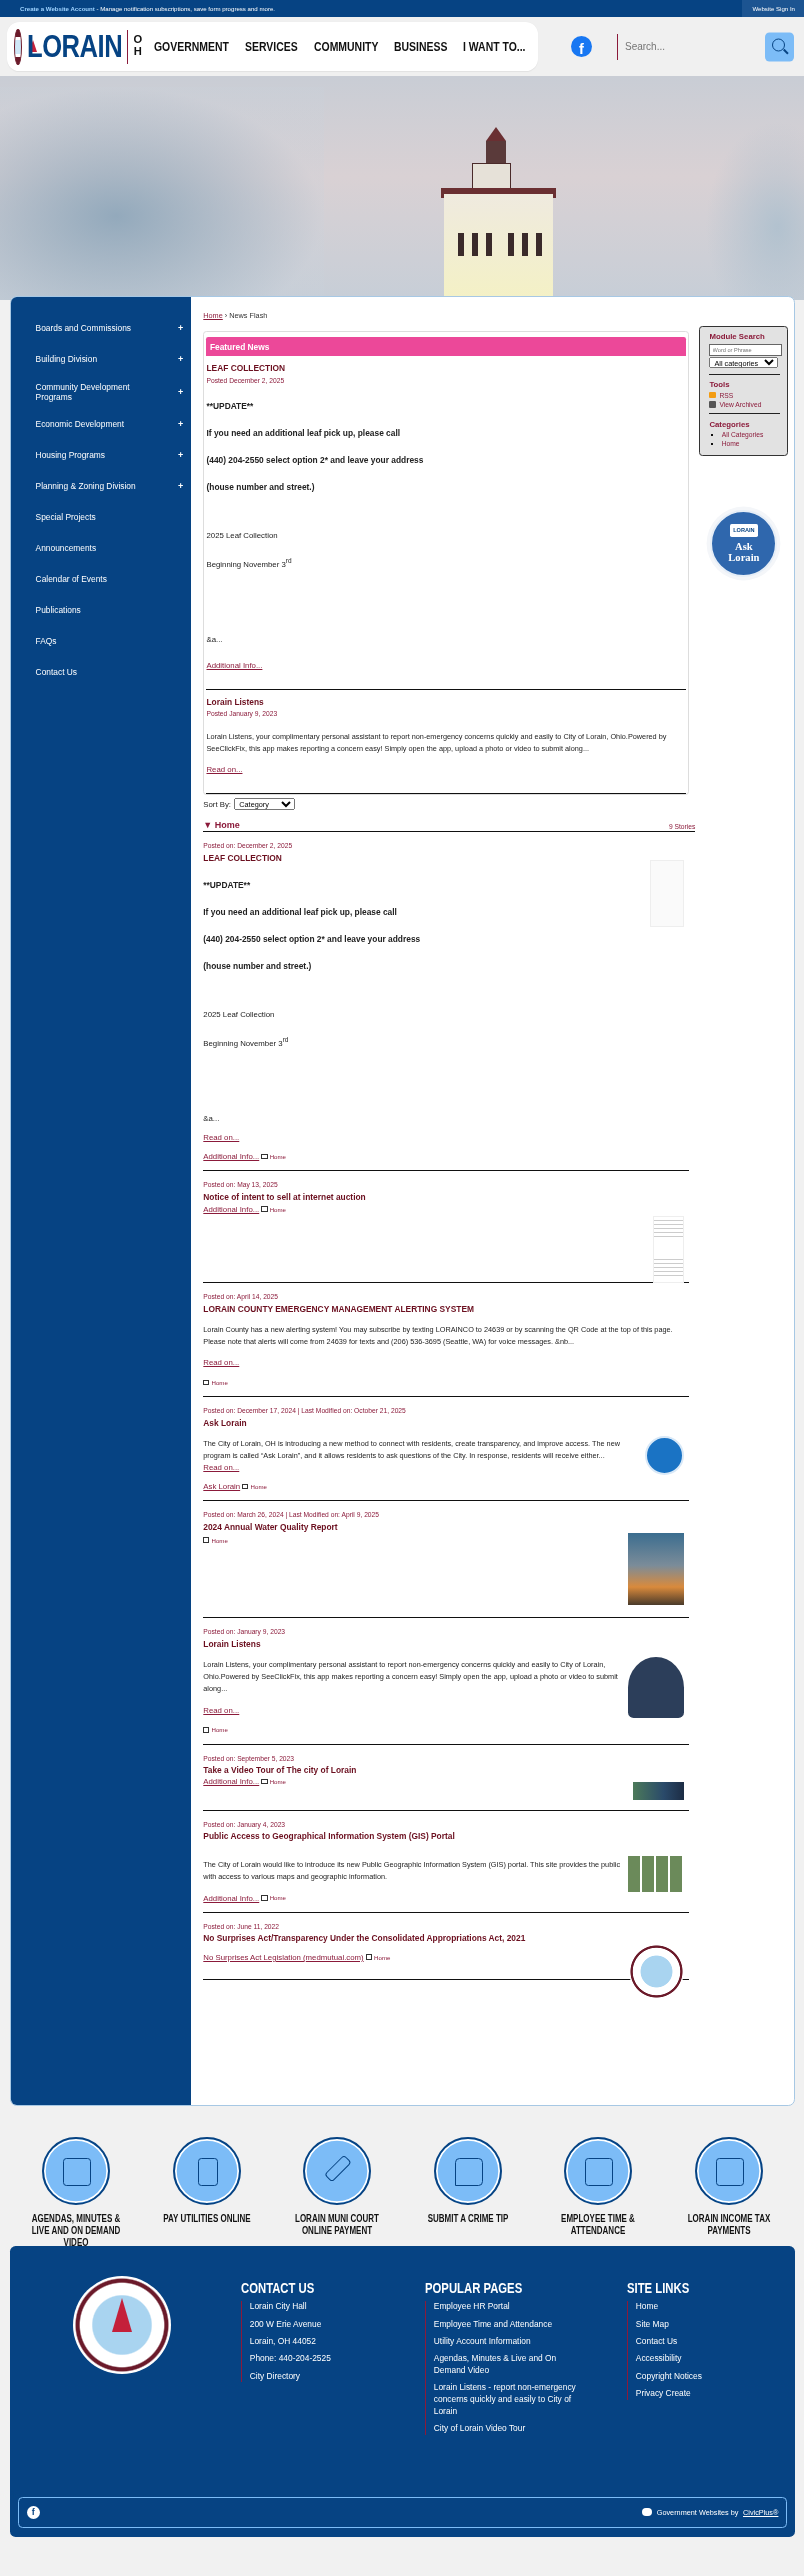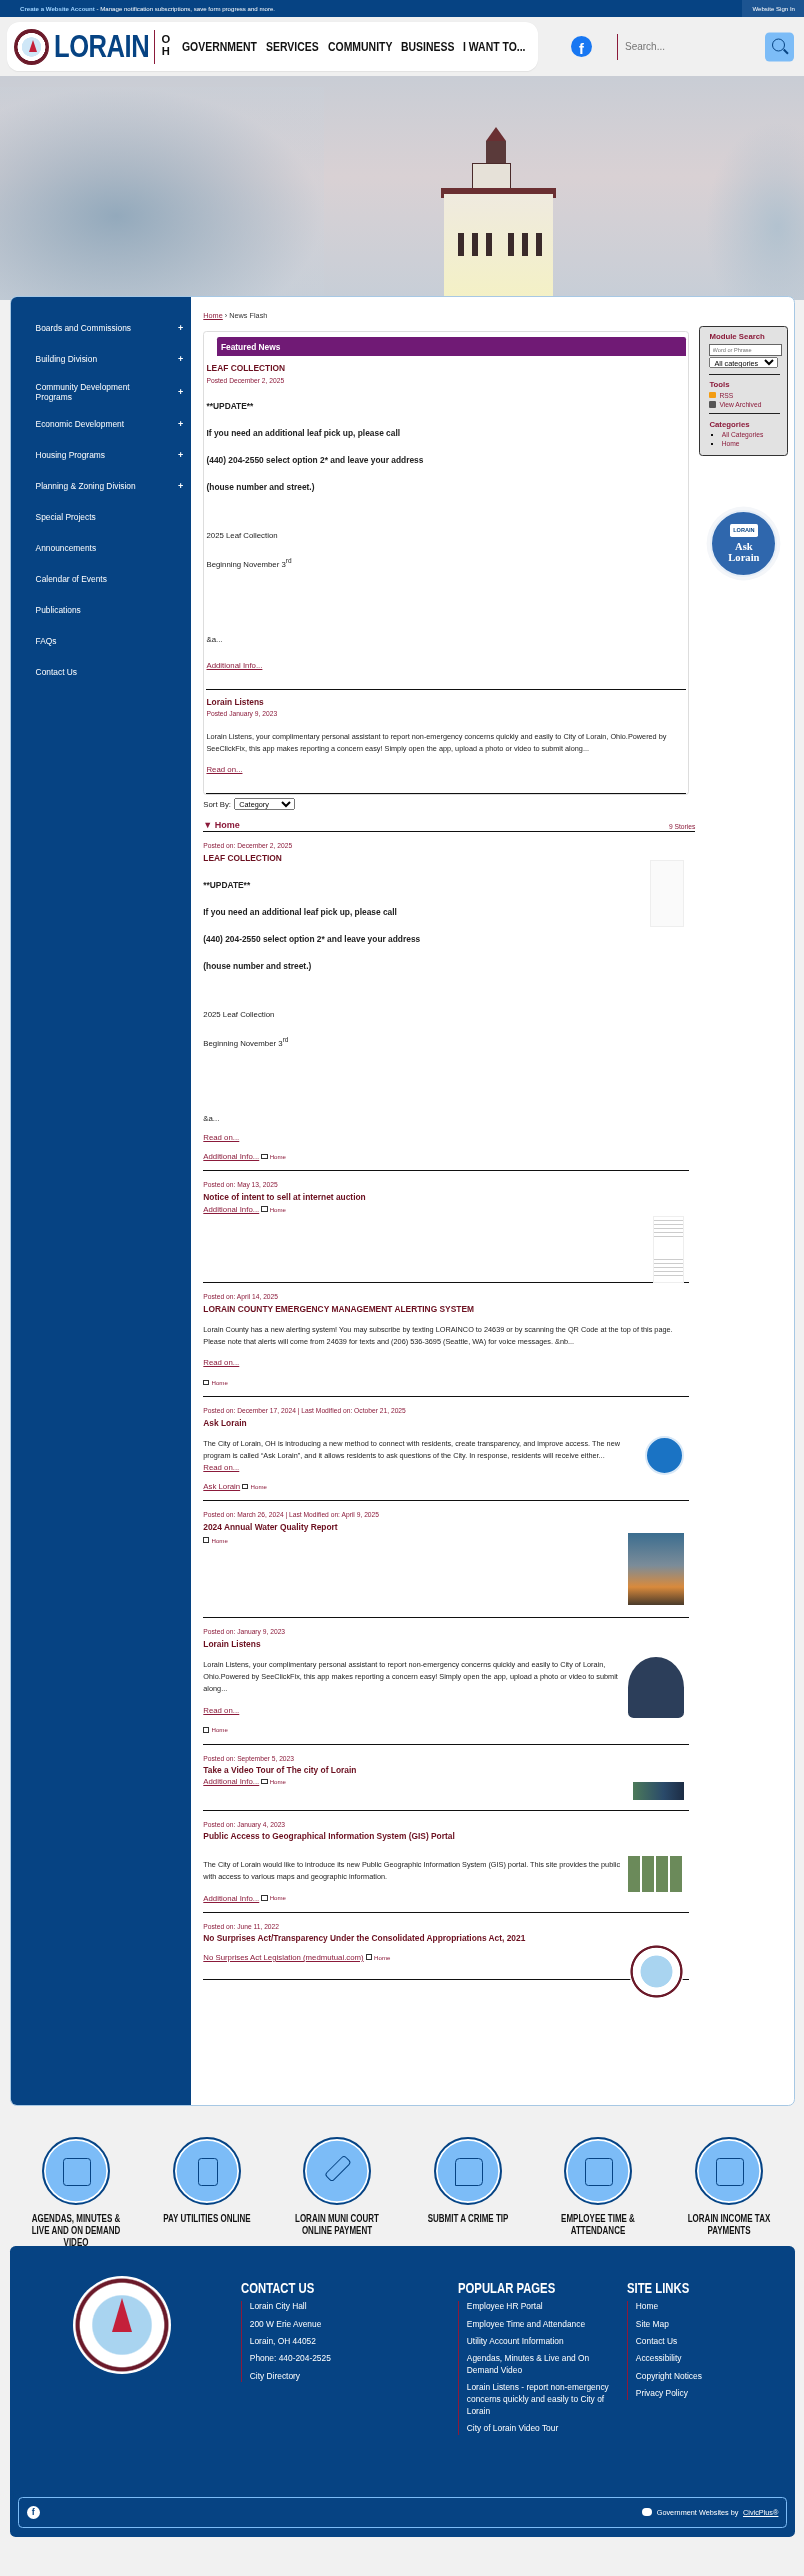--- a/index.html
+++ b/index.html
@@ -14,21 +14,21 @@
   .topbar .signin { height: 17.3px; background: #1c5491; color: #fff; font-size: 6.1px; padding: 0 10px; display: flex; align-items: center; }
 
   
   .header { height: 59px; background: #f0f0f0; display: flex; align-items: center; padding: 0 6.7px; position: relative; }
   .nav-pill { height: 49px; width: 531px; background: #fff; border-radius: 12.3px; display: flex; align-items: center; padding: 0 7.8px; box-shadow: 0 0.6px 1.1px rgba(0,0,0,.06); }
   .seal-small { width: 36px; height: 36px; border-radius: 50%; border: 1.7px solid #6b1a2a; background: radial-gradient(circle, #cfe7f7 40%, #fff 42%, #fff 58%, #6b1a2a 60%); position: relative; }
   .seal-small::after { content:""; position:absolute; left:13.4px; top:10px; border-left:4.5px solid transparent; border-right:4.5px solid transparent; border-bottom:12.3px solid #c4203a; }
   .brand { font-size: 32px; font-weight: bold; color: #064383; margin-left: 4.5px; letter-spacing: -0.6px; transform: scaleX(.8); transform-origin: left; width: 106px; }
   .brand-divider { width: 1.1px; height: 34px; background: #8b1a3a; margin-left: -5.6px; }
   .brand-oh { font-size: 11.2px; font-weight: bold; color: #111; width: 10px; line-height: 13.4px; margin-left: 3.4px; text-align: center; }
-  .mainnav { display: flex; gap: 6px; margin-left: 13.4px; }
+  .mainnav { display: flex; gap: 13px; margin-left: 13.4px; }
   .mainnav a { font-size: 13.4px; font-weight: bold; color: #111; text-decoration: none; transform: scaleX(.78); transform-origin: left; display: inline-block; white-space: nowrap; }
   .mainnav a:nth-child(1){width:78px}
   .mainnav a:nth-child(2){width:56px}
   .mainnav a:nth-child(3){width:67px}
   .mainnav a:nth-child(4){width:56px}
   .mainnav a:nth-child(5){width:67px}
   .fb { position: absolute; left: 571px; top: 19px; width: 21px; height: 21px; border-radius: 50%; background: #1877f2; color: #fff; font-weight: bold; font-size: 14.5px; display: flex; align-items: flex-end; justify-content: center; }
   .search-div { position: absolute; left: 617px; top: 17px; width: 1.1px; height: 26px; background: #8b1a3a; }
   .search-input { position: absolute; left: 625px; top: 21px; width: 112px; height: 17px; border: none; background: transparent; font-size: 10px; color: #333; font-family: "Liberation Sans", sans-serif; }
   .search-btn { position: absolute; left: 765px; top: 30px; width: 29px; height: 29px; background: #7cbcf7; border-radius: 4.5px; }
@@ -50,21 +50,21 @@
   
   .main-wrap { margin: -4.5px 10px 0 10px; background: #fff; border-radius: 6.7px; display: flex; position: relative; min-height: 1810px; border: 0.6px solid #a7c8e4; overflow: hidden; }
   .sidebar { width: 180px; background: #064383; padding-top: 15.6px; }
   .side-item { display: flex; justify-content: space-between; align-items: center; padding: 7.3px 7.8px 7.3px 24.6px; color: #fff; font-size: 8.4px; min-height: 31px; }
   .side-item .plus { font-size: 9px; font-weight: bold; margin-right: 0; }
   .content { flex: 1; padding: 14.5px 10px 0 12.3px; position: relative; }
   .breadcrumb { font-size: 7.3px; color: #333; }
   .breadcrumb a { color: #8b1a3a; }
 
   .featured { margin-top: 11.2px; width: 486px; border: 0.6px solid #ddd; border-radius: 3.4px; padding: 5px 2.2px 0 2.2px; }
-  .featured-head { background: #701a75; color: #fff; font-size: 8.4px; font-weight: bold; padding: 4.5px 3.4px; border-radius: 2.2px 2.2px 0 0; margin-left: 11px; }
+  .featured-head { background: #ec4899; color: #fff; font-size: 8.4px; font-weight: bold; padding: 4.5px 3.4px; border-radius: 2.2px 2.2px 0 0; }
   .f-title { color: #6b0f1f; font-weight: bold; font-size: 8.4px; margin-top: 6.7px; }
   .f-posted { color: #8b1a3a; font-size: 6.7px; margin-top: 3.4px; }
   .bold-line { font-weight: bold; font-size: 8.4px; margin-top: 17px; }
   .plain-line { font-size: 7.8px; margin-top: 17px; }
   .f-link { display: inline-block; font-size: 7.8px; margin-top: 17px; }
   .f-divider { height: 1.1px; background: #111; margin-top: 19px; }
   .f-body { font-size: 7.3px; line-height: 12.3px; margin-top: 13.4px; }
 
   .sortby { margin-top: 3px; font-size: 7.8px; }
   .sortby select { font-size: 7.3px; margin-left: 1.1px; width: 61px; height: 11.7px; }
@@ -430,41 +430,41 @@
     <h3>CONTACT US</h3>
     <div class="links">
       <a href="#">Lorain City Hall</a>
       <a href="#">200 W Erie Avenue</a>
       <a href="#">Lorain, OH 44052</a>
       <a href="#">Phone: 440-204-2525</a>
       <a href="#">City Directory</a>
     </div>
   </div>
 
-  <div class="f-col" style="left:448px; width:151px">
+  <div class="f-col" style="left:415px; width:151px">
     <h3>POPULAR PAGES</h3>
     <div class="links">
       <a href="#">Employee HR Portal</a>
       <a href="#">Employee Time and Attendance</a>
       <a href="#">Utility Account Information</a>
       <a href="#">Agendas, Minutes &amp; Live and On Demand Video</a>
       <a href="#">Lorain Listens - report non-emergency concerns quickly and easily to City of Lorain</a>
       <a href="#">City of Lorain Video Tour</a>
     </div>
   </div>
 
   <div class="f-col" style="left:617px">
     <h3>SITE LINKS</h3>
     <div class="links">
       <a href="#">Home</a>
       <a href="#">Site Map</a>
       <a href="#">Contact Us</a>
       <a href="#">Accessibility</a>
       <a href="#">Copyright Notices</a>
-      <a href="#">Privacy Policy</a>
+      <a href="#">Privacy Create</a>
     </div>
   </div>
 
   <div class="f-bottom">
     <div class="f-fb">f</div>
     <div class="civic">
       <span class="civic-icon"></span>
       <span>Government Websites by </span>
         <a href="#">CivicPlus®</a>
     </div>

